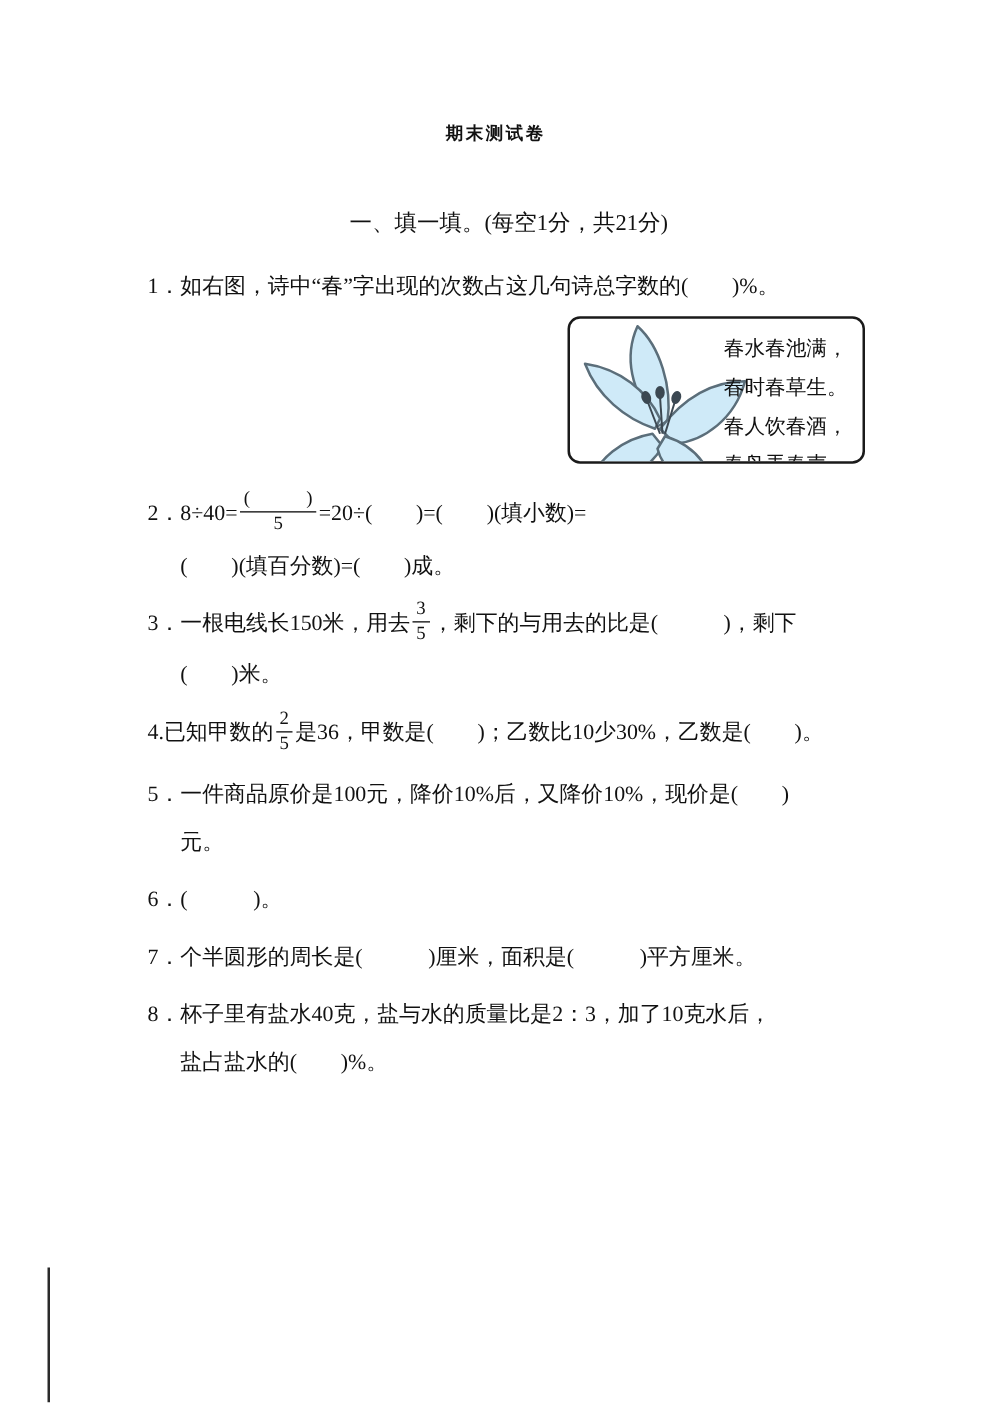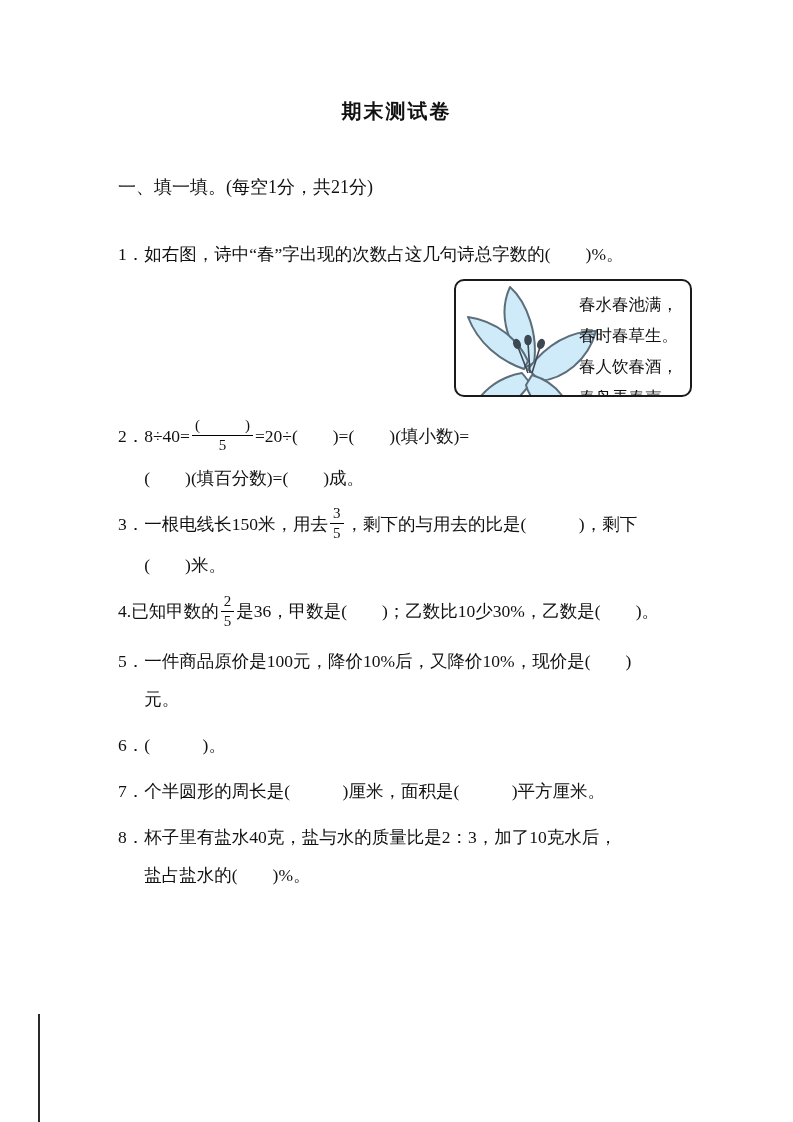--- a/index.html
+++ b/index.html
@@ -11,33 +11,34 @@
     font-family: "Liberation Serif", "DejaVu Serif", serif;
     font-size: 17.5px;
     position: relative;
     overflow: hidden;
   }
   .sheet { position: absolute; inset: 0; }
 
   .title {
     text-align: center;
     font-weight: bold;
-    font-size: 20px;
+    font-size: 14px;
     letter-spacing: 2px;
     padding-top: 98px;
   }
 
   .content {
     margin: 50px 0 0 118px;
     width: 578px;
   }
 
   .section-heading {
     font-size: 18px;
-    margin-bottom: 36px;
+    margin-bottom: 19px;
+    text-align: center;
   }
 
   .question {
     display: flex;
     margin-bottom: 8px;
     line-height: 38px;
   }
   .qnum { flex: 0 0 auto; white-space: pre; }
   .qbody { flex: 1 1 auto; min-width: 0; }
   .qline { white-space: nowrap; }

